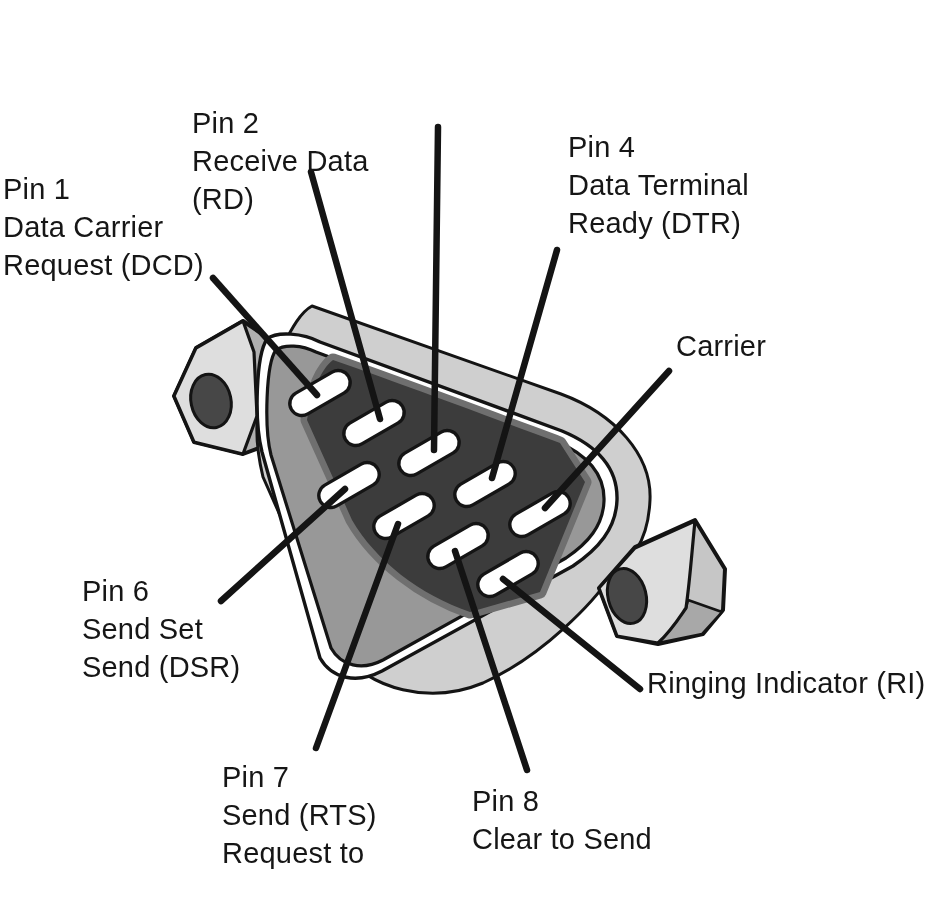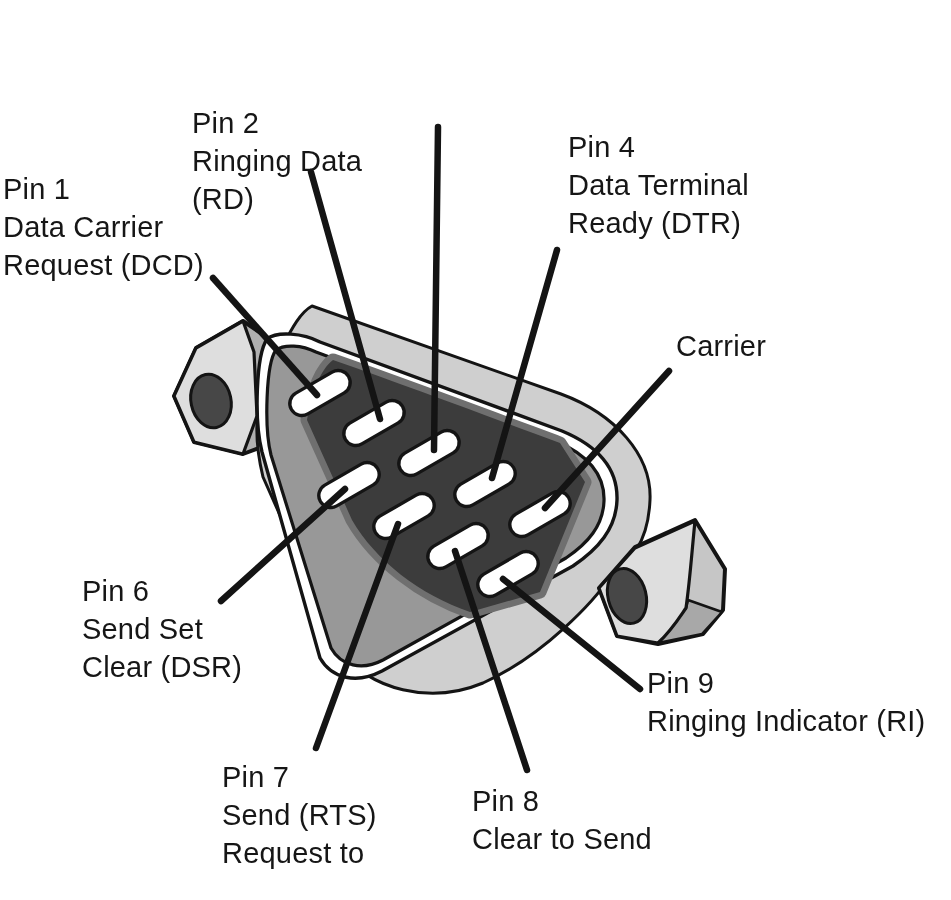--- a/index.html
+++ b/index.html
@@ -116,50 +116,49 @@
   </svg>
 
   <div class="pin-label" style="left: 3px; top: 170px;">
     <span class="lbl-line">Pin 1</span>
     <span class="lbl-line">Data Carrier</span>
     <span class="lbl-line">Request (DCD)</span>
   </div>
 
   <div class="pin-label" style="left: 192px; top: 92px; margin-top: 12px;">
     <span class="lbl-line">Pin 2</span>
-    <span class="lbl-line">Ringing Data</span>
+    <span class="lbl-line">Receive Data</span>
     <span class="lbl-line">(RD)</span>
   </div>
 
 
   <div class="pin-label" style="left: 568px; top: 128px;">
     <span class="lbl-line">Pin 4</span>
     <span class="lbl-line">Data Terminal</span>
     <span class="lbl-line">Ready (DTR)</span>
   </div>
 
   <div class="pin-label" style="left: 676px; top: 327px;">
     <span class="lbl-line">Carrier</span>
   </div>
 
   <div class="pin-label" style="left: 82px; top: 572px;">
     <span class="lbl-line">Pin 6</span>
     <span class="lbl-line">Send Set</span>
-    <span class="lbl-line">Clear (DSR)</span>
+    <span class="lbl-line">Send (DSR)</span>
   </div>
 
   <div class="pin-label" style="left: 222px; top: 758px;">
     <span class="lbl-line">Pin 7</span>
     <span class="lbl-line">Send (RTS)</span>
     <span class="lbl-line">Request to</span>
   </div>
 
   <div class="pin-label" style="left: 472px; top: 782px;">
     <span class="lbl-line">Pin 8</span>
     <span class="lbl-line">Clear to Send</span>
   </div>
 
   <div class="pin-label" style="left: 647px; top: 664px;">
-    <span class="lbl-line">Pin 9</span>
     <span class="lbl-line">Ringing Indicator (RI)</span>
   </div>
 
 </div>
 
 </body></html>

